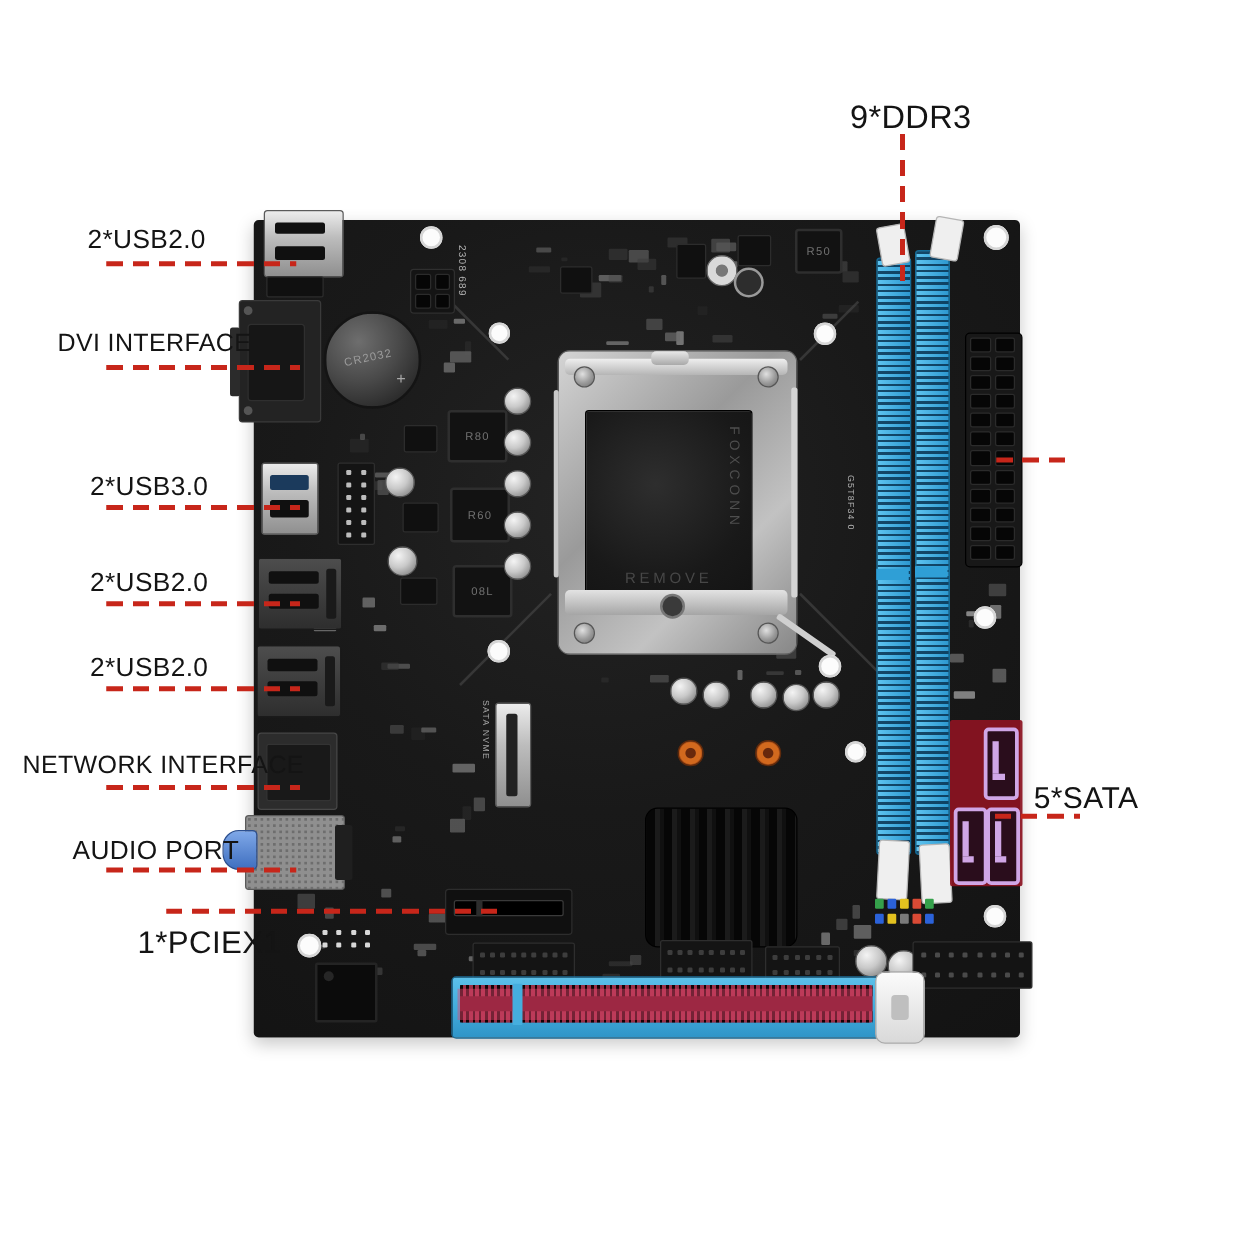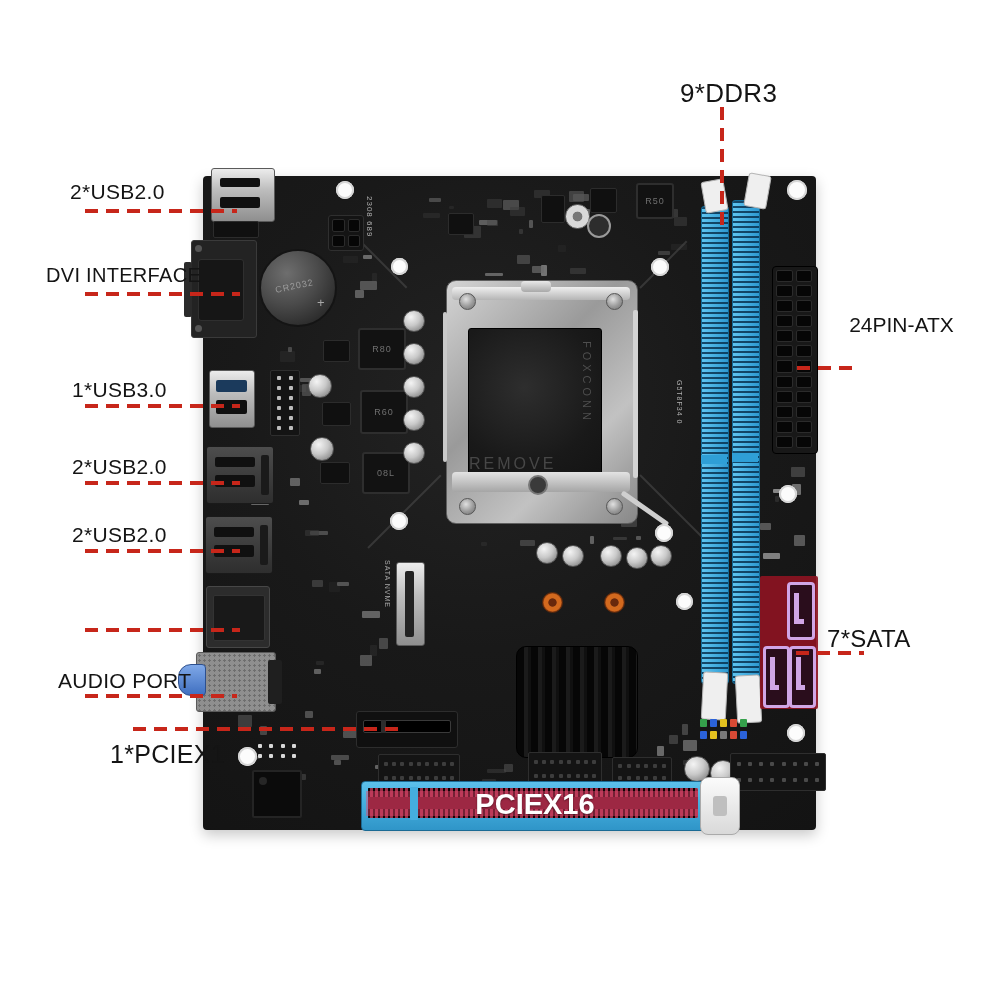--- a/index.html
+++ b/index.html
@@ -209,21 +209,21 @@
 
   <div class="abs" style="left:446px;top:280px;width:190px;height:242px;border-radius:10px;border:1px solid #5f5f5f;background:linear-gradient(135deg,#d4d4d4,#9a9a9a 40%,#c2c2c2 70%,#878787);"></div>
   <div class="abs" style="left:452px;top:287px;width:178px;height:13px;border-radius:4px;background:linear-gradient(180deg,#efefef,#b5b5b5);"></div>
   <div class="abs" style="left:521px;top:281px;width:30px;height:11px;border-radius:4px;background:linear-gradient(180deg,#e9e9e9,#a9a9a9);"></div>
   <div class="screw" style="left:459px;top:293px;width:15px;height:15px;"></div>
   <div class="screw" style="left:606px;top:293px;width:15px;height:15px;"></div>
   <div class="screw" style="left:459px;top:498px;width:15px;height:15px;"></div>
   <div class="screw" style="left:606px;top:498px;width:15px;height:15px;"></div>
   <div class="abs" style="left:468px;top:328px;width:132px;height:154px;border:1px solid #000;border-radius:3px;background:radial-gradient(circle at 42% 38%,#2e2e2e,#191919 62%,#131313);">
     <span class="abs" style="right:8px;top:12px;writing-mode:vertical-rl;font-size:11px;letter-spacing:4px;color:#4e4e4e;">FOXCONN</span>
-    <span class="abs" style="left:0;right:0;top:126px;text-align:left;font-size:16px;letter-spacing:3px;color:#474747;">REMOVE</span>
+    <span class="abs" style="left:0;right:0;top:126px;text-align:center;font-size:12px;letter-spacing:3px;color:#474747;">REMOVE</span>
   </div>
   <div class="abs" style="left:452px;top:472px;width:178px;height:20px;border-radius:4px;background:linear-gradient(180deg,#e3e3e3,#a5a5a5);"></div>
   <div class="abs" style="left:528px;top:475px;width:16px;height:16px;border-radius:50%;background:#3a3a3a;border:2px solid #777;"></div>
   <div class="abs" style="left:443px;top:312px;width:4px;height:150px;background:#c9c9c9;border-radius:2px;"></div>
   <div class="abs" style="left:633px;top:310px;width:5px;height:168px;background:#d4d4d4;border-radius:2px;"></div>
   <div class="abs" style="left:622px;top:490px;width:56px;height:5px;background:#cfcfcf;border-radius:2px;transform:rotate(35deg);transform-origin:left center;"></div>
 
   <div class="choke" style="left:358px;top:328px;width:44px;height:38px;">
       <span>R80</span>
     </div>
@@ -438,23 +438,20 @@
       <span style="width: 4px; height: 4px; border-radius: 1px; background: rgb(216, 216, 216);"></span>
       <span style="width: 4px; height: 4px; border-radius: 1px; background: rgb(216, 216, 216);"></span>
     </div>
 
   <div class="abs" style="left:361px;top:781px;width:346px;height:48px;border:1px solid #1b6a94;border-radius:4px;background:linear-gradient(180deg,#5cc0ea,var(--pcie-blue) 45%,#2f95c8);">
     <div class="abs" style="left:6px;top:6px;width:330px;height:30px;background:#5f0e20;border-radius:2px;"></div>
     <div class="abs" style="left:6px;top:6px;width:330px;height:9px;background:repeating-linear-gradient(90deg,rgba(0,0,0,.8) 0 2px,rgba(210,80,110,.5) 2px 5px);"></div>
     <div class="abs" style="left:6px;top:27px;width:330px;height:9px;background:repeating-linear-gradient(90deg,rgba(0,0,0,.8) 0 2px,rgba(210,80,110,.5) 2px 5px);"></div>
     <div class="abs" style="left:4px;top:9px;width:332px;height:25px;background:var(--pcie-pink);opacity:.45;"></div>
     <div class="abs" style="left:48px;top:5px;width:8px;height:33px;background:var(--pcie-blue);border-radius:1px;"></div>
-    <div class="abs" style="left:73px;top:7px;width:200px;height:30px;display:flex;align-items:center;justify-content:center;">
-      <span style="font-size:29px;font-weight:bold;color:#fff;text-shadow:0 1px 2px rgba(0,0,0,.45);">PCIEX16</span>
-    </div>
   </div>
   <div class="abs" style="left:700px;top:777px;width:38px;height:56px;background:linear-gradient(180deg,#fbfbfb,#d9d9d9);border:1px solid #aaa;border-radius:8px;">
     <div class="abs" style="left:12px;top:18px;width:14px;height:20px;background:#bfbfbf;border-radius:3px;"></div>
   </div>
 
   <div class="hole" style="left:336px;top:181px;width:18px;height:18px;"></div>
   <div class="hole" style="left:787px;top:180px;width:20px;height:20px;"></div>
   <div class="hole" style="left:391px;top:258px;width:17px;height:17px;"></div>
   <div class="hole" style="left:651px;top:258px;width:18px;height:18px;"></div>
   <div class="hole" style="left:390px;top:512px;width:18px;height:18px;"></div>
@@ -469,38 +466,38 @@
 
   <div class="lbl" style="left:680px;top:78px;font-size:26px;">9*DDR3</div>
   <div class="lead-v" style="left:720px;top:107px;height:123px;"></div>
 
   <div class="lbl" style="left:70px;top:180px;">2*USB2.0</div>
   <div class="lead-h" style="left:85px;top:209px;width:152px;"></div>
 
   <div class="lbl" style="left:46px;top:264px;font-size:20px;">DVI INTERFACE</div>
   <div class="lead-h" style="left:85px;top:292px;width:155px;"></div>
 
-  <div class="lbl" style="left:72px;top:378px;">1*USB3.0</div>
+  <div class="lbl" style="left:72px;top:378px;">2*USB3.0</div>
   <div class="lead-h" style="left:85px;top:404px;width:155px;"></div>
 
   <div class="lbl" style="left:72px;top:455px;">2*USB2.0</div>
   <div class="lead-h" style="left:85px;top:481px;width:155px;"></div>
 
   <div class="lbl" style="left:72px;top:523px;">2*USB2.0</div>
   <div class="lead-h" style="left:85px;top:549px;width:155px;"></div>
 
+  <div class="lbl" style="left:18px;top:601px;font-size:20px;">NETWORK INTERFACE</div>
   <div class="lead-h" style="left:85px;top:628px;width:155px;"></div>
 
   <div class="lbl" style="left:58px;top:669px;">AUDIO PORT</div>
   <div class="lead-h" style="left:85px;top:694px;width:152px;"></div>
 
   <div class="lead-h" style="left:133px;top:727px;width:270px;"></div>
   <div class="lbl" style="left:110px;top:740px;font-size:25px;">1*PCIEX1</div>
 
   <div class="abs" style="left:803px;top:310px;width:197px;text-align:center;">
-    <div style="font-size:21px;line-height:30px;color:var(--label-text);">24PIN-ATX</div>
   </div>
   <div class="lead-h" style="left:797px;top:366px;width:62px;"></div>
 
-  <div class="lbl" style="left:827px;top:625px;font-size:24px;">7*SATA</div>
+  <div class="lbl" style="left:827px;top:625px;font-size:24px;">5*SATA</div>
   <div class="lead-h" style="left:796px;top:651px;width:68px;"></div>
 
 </div>
 
 </body></html>

